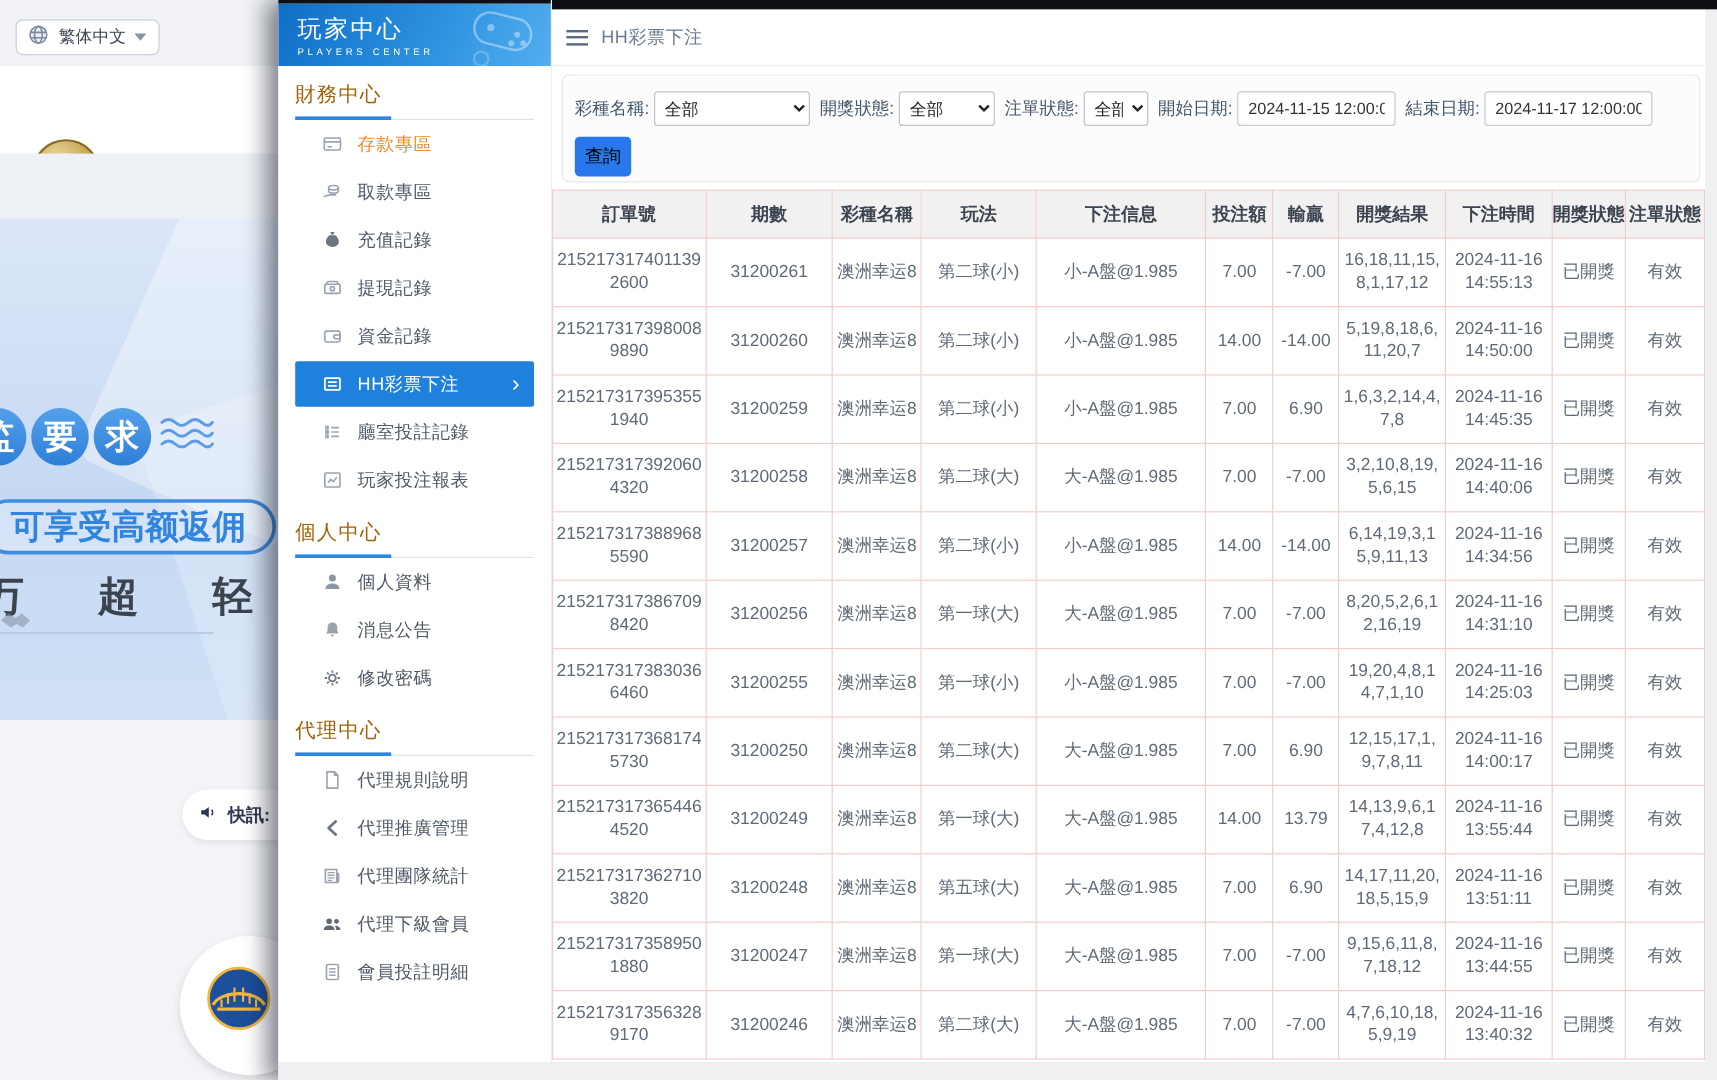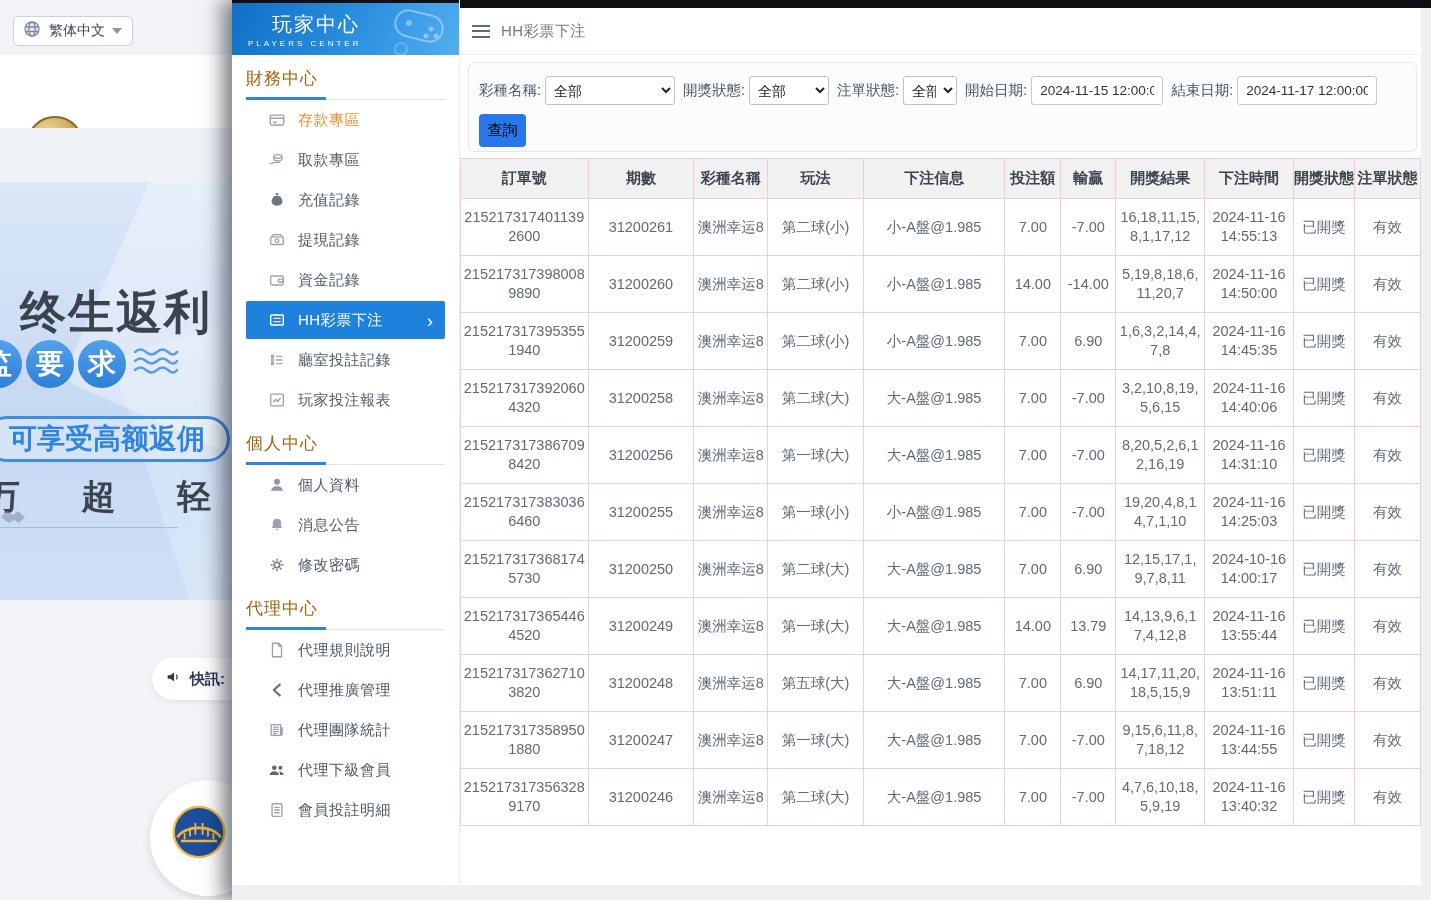--- a/index.html
+++ b/index.html
@@ -48,21 +48,21 @@
   .modal { position:absolute; left:232px; top:0; width:1199px; height:900px; background:#fff;
     box-shadow:-10px 0 18px rgba(5,10,25,.5); }
   .dark-strip { position:absolute; left:0; top:0; width:1199px; height:8px; background:#0e1016; }
   .footer-strip { position:absolute; left:0; top:885px; width:1199px; height:15px; background:#eff0f2; }
   .right-strip { position:absolute; left:1189px; top:8px; width:10px; height:892px; background:#eef0f2; }
 
   
   .sidebar { position:absolute; left:0; top:0; width:228px; height:885px; background:#fff; border-right:1px solid #eceff2; }
   .sb-header { position:relative; height:55px; border-top:3px solid #0e1016; overflow:hidden;
     background:linear-gradient(115deg,#0f6fc5 0%,#2b90e0 55%,#54aeee 100%); color:#fff; padding:8px 0 0 16px; }
-  .sb-header .t1 { font-size:20px; letter-spacing:2px;margin-left:24px; }
+  .sb-header .t1 { font-size:20px; letter-spacing:2px; }
   .sb-header .t2 { font-size:8px; letter-spacing:3px; margin-top:1px; }
   .sb-header .decor { position:absolute; right:8px; top:2px; opacity:.45; }
   .sb-body { padding:0 14px; }
   .sb-title { margin-top:12px; font-size:17px; color:#a16207; letter-spacing:1px; }
   .sb-underline { position:relative; margin-top:9px; height:1px; background:#dfe3e8; }
   .sb-underline::after { content:""; position:absolute; left:0; bottom:0; width:80px; height:3px; background:#2c87dd; }
   .sb-item { position:relative; height:40px; display:flex; align-items:center; padding-left:22px; cursor:pointer; }
   .sb-item:first-of-type { margin-top:6px; }
   .sb-icon { width:18px; height:18px; display:inline-flex; }
   .sb-icon svg { width:18px; height:18px; }
@@ -119,21 +119,20 @@
       <div class="coin">
           <span class="u">U</span>
         </div>
       <div class="brand-text">USDT CASINO</div>
     </div>
     <div class="bg-strip"></div>
 
     <div class="banner">
       <div class="card-decor" style="left:110px; top:-30px; transform:rotate(24deg);"></div>
       <div class="card-decor" style="left:150px; top:140px; transform:rotate(-18deg); opacity:.6;"></div>
-      <div class="banner-title">终生返利</div>
       <div class="banner-circles">
           <div class="b-circle">监</div>
           <div class="b-circle">要</div>
           <div class="b-circle">求</div>
         </div>
       <div class="waves">
         <svg width="46" height="26" viewBox="0 0 46 26" fill="none" stroke="#5a9ce8" stroke-width="2.4" stroke-linecap="round">
           <path d="M2 4q5.5-5 11 0t11 0 11 0 9 0"></path>
             <path d="M2 13q5.5-5 11 0t11 0 11 0 9 0"></path>
             <path d="M2 22q5.5-5 11 0t11 0 11 0 9 0"></path>
@@ -440,20 +439,33 @@
               <td class="col3">第二球(大)</td>
               <td class="col4">大-A盤@1.985</td>
               <td class="col5">7.00</td>
               <td class="col6">-7.00</td>
               <td class="col7">3,2,10,8,19,5,6,15</td>
               <td class="col8">2024-11-16 14:40:06</td>
               <td class="col9">已開獎</td>
               <td class="col10">有效</td>
             </tr>
             <tr>
+              <td class="col0">2152173173889685590</td>
+              <td class="col1">31200257</td>
+              <td class="col2">澳洲幸运8</td>
+              <td class="col3">第二球(小)</td>
+              <td class="col4">小-A盤@1.985</td>
+              <td class="col5">14.00</td>
+              <td class="col6">-14.00</td>
+              <td class="col7">6,14,19,3,15,9,11,13</td>
+              <td class="col8">2024-11-16 14:34:56</td>
+              <td class="col9">已開獎</td>
+              <td class="col10">有效</td>
+            </tr>
+            <tr>
               <td class="col0">2152173173867098420</td>
               <td class="col1">31200256</td>
               <td class="col2">澳洲幸运8</td>
               <td class="col3">第一球(大)</td>
               <td class="col4">大-A盤@1.985</td>
               <td class="col5">7.00</td>
               <td class="col6">-7.00</td>
               <td class="col7">8,20,5,2,6,12,16,19</td>
               <td class="col8">2024-11-16 14:31:10</td>
               <td class="col9">已開獎</td>
@@ -474,21 +486,21 @@
             </tr>
             <tr>
               <td class="col0">2152173173681745730</td>
               <td class="col1">31200250</td>
               <td class="col2">澳洲幸运8</td>
               <td class="col3">第二球(大)</td>
               <td class="col4">大-A盤@1.985</td>
               <td class="col5">7.00</td>
               <td class="col6">6.90</td>
               <td class="col7">12,15,17,1,9,7,8,11</td>
-              <td class="col8">2024-10-16 14:00:17</td>
+              <td class="col8">2024-11-16 14:00:17</td>
               <td class="col9">已開獎</td>
               <td class="col10">有效</td>
             </tr>
             <tr>
               <td class="col0">2152173173654464520</td>
               <td class="col1">31200249</td>
               <td class="col2">澳洲幸运8</td>
               <td class="col3">第一球(大)</td>
               <td class="col4">大-A盤@1.985</td>
               <td class="col5">14.00</td>

